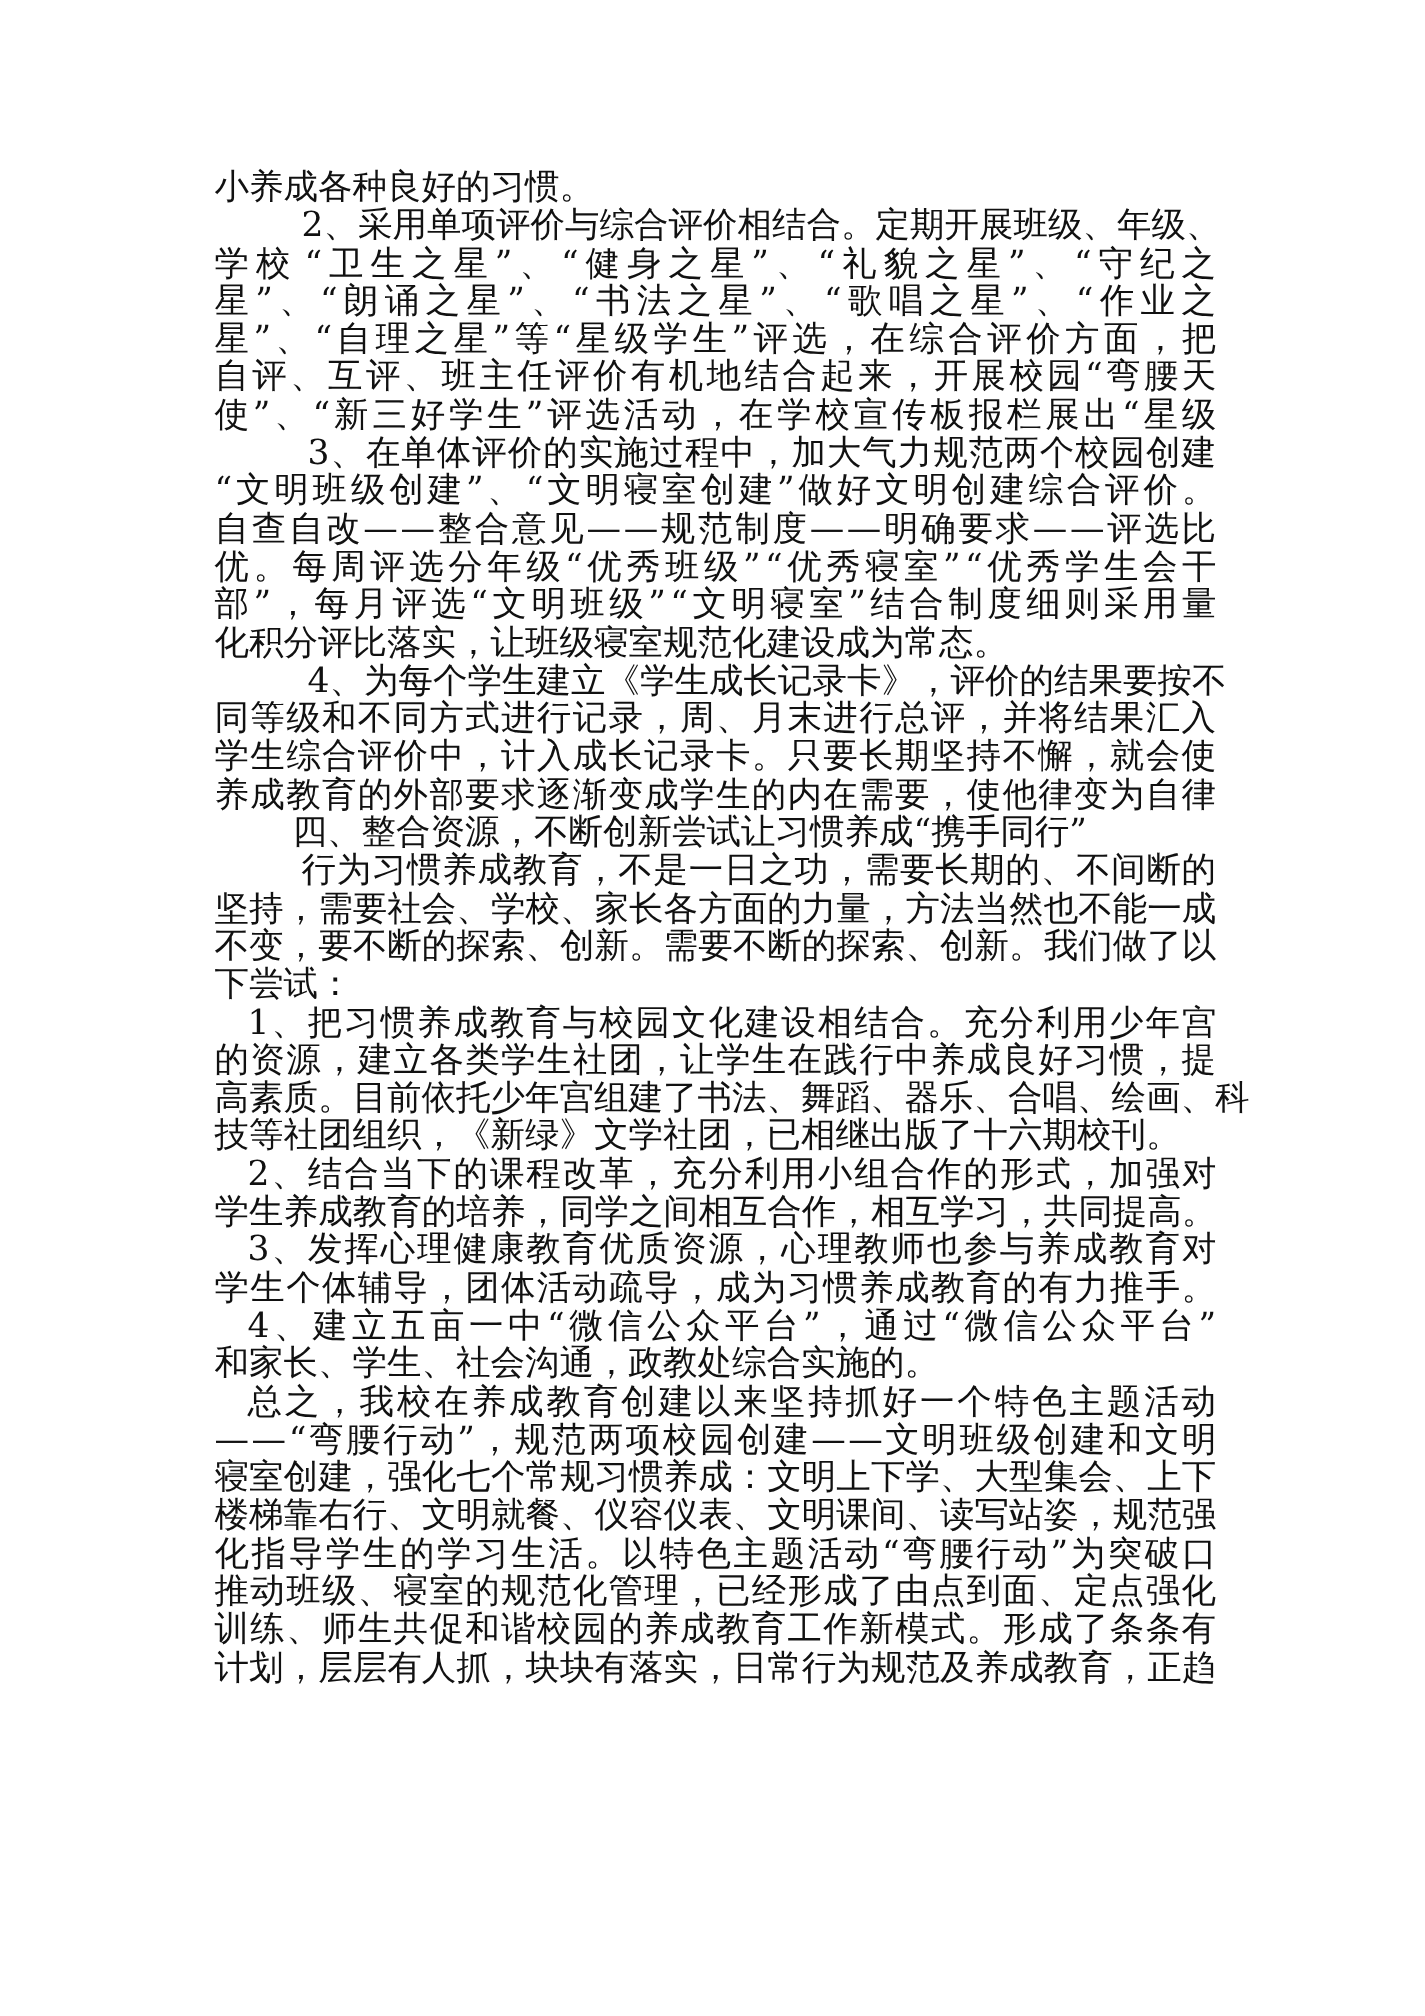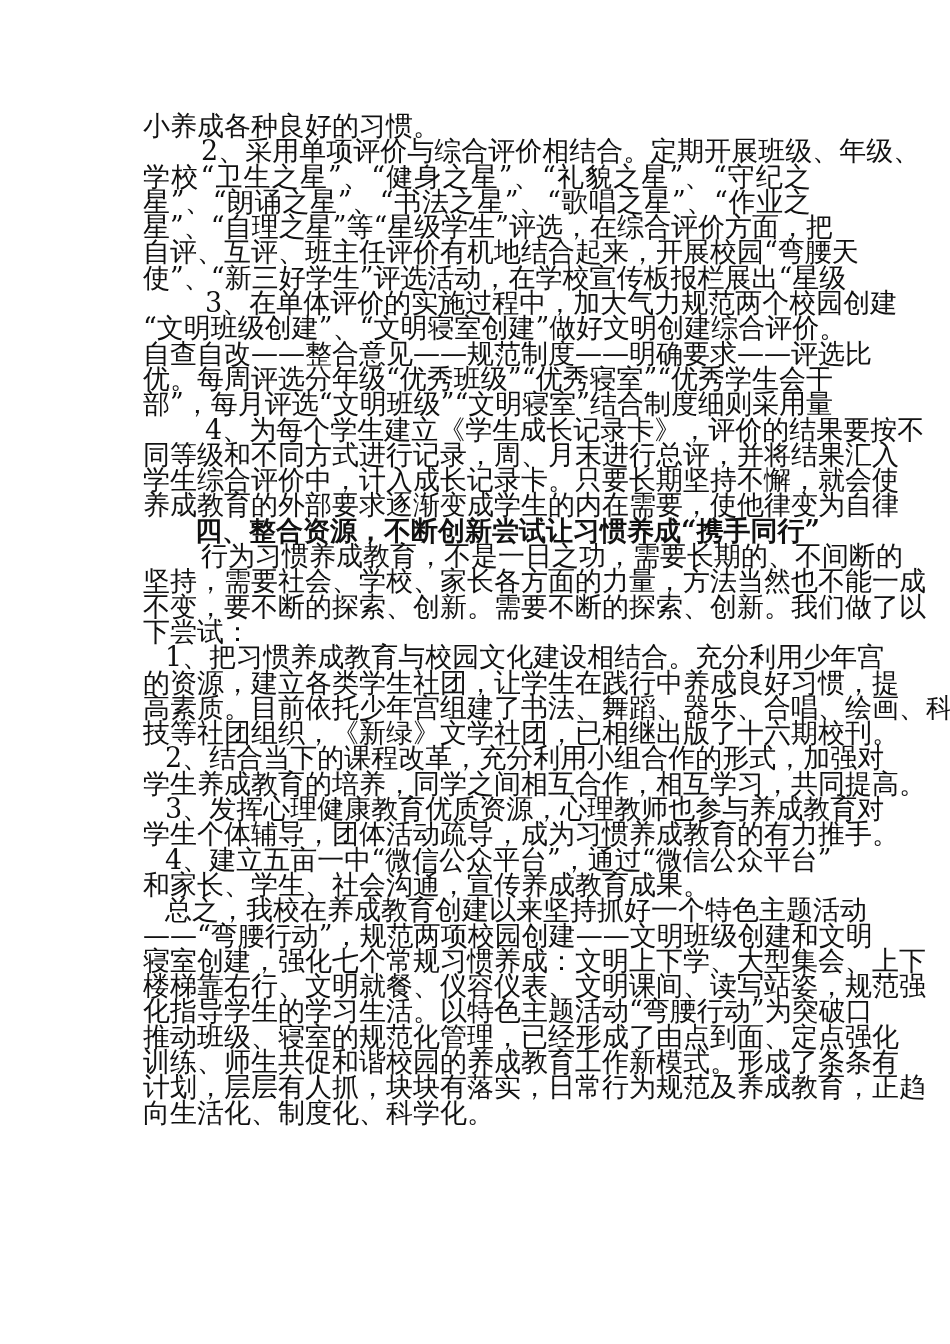--- a/index.html
+++ b/index.html
@@ -1,24 +1,24 @@
 <!DOCTYPE html>
 <html><head>
 <meta charset="utf-8">
 <style>
   html,body{margin:0;padding:0;background:#fff;}
   body{width:950px;height:1344px;position:relative;overflow:hidden;}
   .page{position:absolute;left:143px;top:113px;width:668px;
-    font-family:"DejaVu Serif","Liberation Serif",serif;color:#111;font-size:27px;line-height:25.3px;}
+    font-family:"DejaVu Serif","Liberation Serif",serif;color:#111;font-size:23px;line-height:25.3px;}
   .line{white-space:nowrap;height:25.3px;display:flex;justify-content:space-between;}
   .line.last{justify-content:flex-start;}
   .ind{padding-left:58px;}
   .ind2{padding-left:62px;}
   .ind1{padding-left:22px;}
-  .heading{font-weight:bold;padding-left:52px;}
+  .heading{font-weight:normal;padding-left:52px;}
 </style>
 </head>
 <body>
 
 <div class="page" id="doc">
     <div class="line last">小养成各种良好的习惯。</div>
     <div class="line ind">
       <span>2</span>
       <span>、</span>
       <span>采</span>
@@ -336,20 +336,21 @@
       <span>结</span>
       <span>合</span>
       <span>制</span>
       <span>度</span>
       <span>细</span>
       <span>则</span>
       <span>采</span>
       <span>用</span>
       <span>量</span>
     </div>
+    <div class="line last">化积分评比落实，让班级寝室规范化建设成为常态。</div>
     <div class="line ind2">
       <span>4</span>
       <span>、</span>
       <span>为</span>
       <span>每</span>
       <span>个</span>
       <span>学</span>
       <span>生</span>
       <span>建</span>
       <span>立</span>
@@ -787,21 +788,21 @@
       <span>过</span>
       <span>“</span>
       <span>微</span>
       <span>信</span>
       <span>公</span>
       <span>众</span>
       <span>平</span>
       <span>台</span>
       <span>”</span>
     </div>
-    <div class="line last">和家长、学生、社会沟通，宣传养成教育成果。</div>
+    <div class="line last">和家长、学生、社会沟通，政教处综合实施的。</div>
     <div class="line ind1">
       <span>总</span>
       <span>之</span>
       <span>，</span>
       <span>我</span>
       <span>校</span>
       <span>在</span>
       <span>养</span>
       <span>成</span>
       <span>教</span>
@@ -1029,14 +1030,13 @@
       <span>范</span>
       <span>及</span>
       <span>养</span>
       <span>成</span>
       <span>教</span>
       <span>育</span>
       <span>，</span>
       <span>正</span>
       <span>趋</span>
     </div>
-    <div class="line last">向生活化、制度化、科学化。</div>
   </div>
 
 </body></html>

